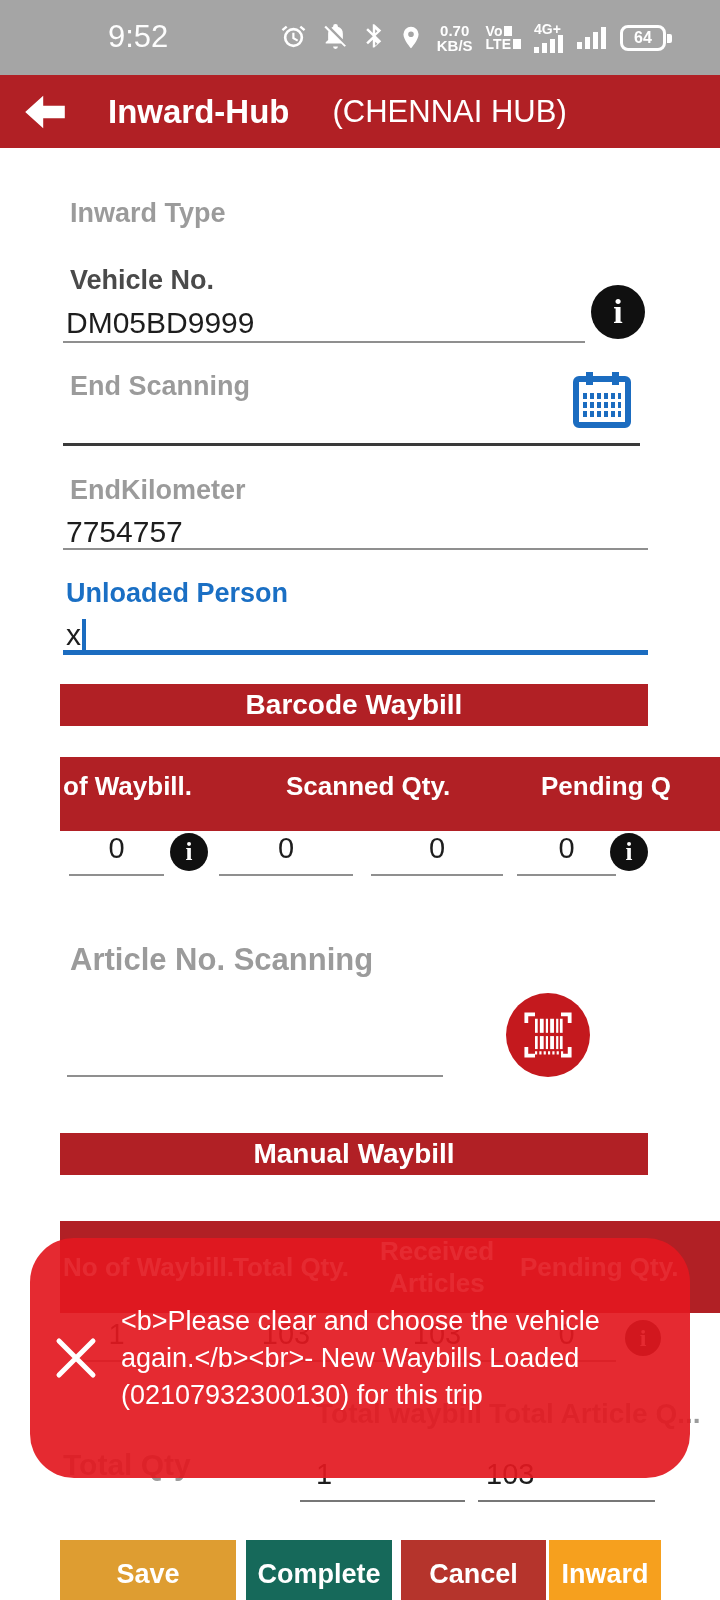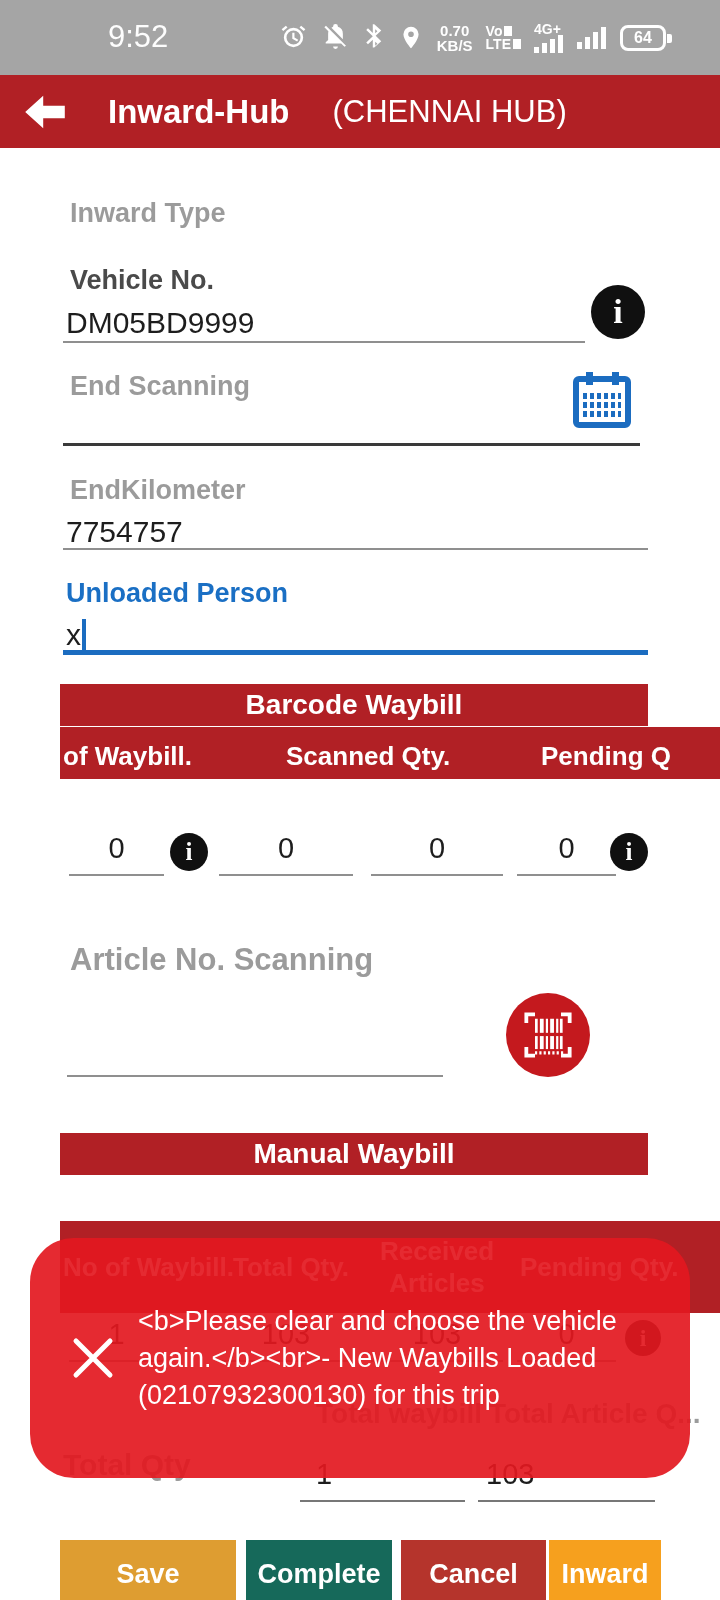--- a/index.html
+++ b/index.html
@@ -48,21 +48,21 @@
     font-size:28px;font-weight:bold;display:flex;align-items:center;justify-content:center;}
   .thead{position:absolute;left:60px;width:660px;background:#b12025;color:#fff;font-weight:bold;font-size:26px;overflow:hidden;}
   .thead .col{position:absolute;white-space:nowrap;}
   .cell{position:absolute;text-align:center;font-size:29px;color:#1d1d1d;border-bottom:2px solid #8f8f8f;padding-bottom:9px;}
   .cell-left{text-align:left;}
   
   .scan-btn{position:absolute;left:506px;top:993px;width:84px;height:84px;border-radius:50%;background:#c4191e;
     display:flex;align-items:center;justify-content:center;}
   
   .toast{position:absolute;left:30px;top:1238px;width:660px;height:240px;border-radius:44px;
-    background:rgba(227,24,31,0.92);z-index:5;display:flex;align-items:center;box-sizing:border-box;padding:0 40px;}
+    background:rgba(227,24,31,0.92);z-index:5;display:flex;align-items:center;box-sizing:border-box;padding:0 23px;}
   .toast-x{flex:0 0 46px;margin-right:22px;}
   .toast-msg{font-size:27px;line-height:37px;color:#fff;width:488px;}
   
   .btn{position:absolute;top:1540px;height:90px;color:#fff;font-size:27px;font-weight:bold;
     display:flex;align-items:center;justify-content:center;box-sizing:border-box;padding-bottom:22px;}
   .btn-save{left:60px;width:176px;background:#de9d31;}
   .btn-complete{left:246px;width:146px;background:#16695a;}
   .btn-cancel{left:401px;width:145px;background:#b5342c;}
   .btn-inward{left:549px;width:112px;background:#f6a01e;}
 </style>
@@ -166,21 +166,21 @@
 
   <div class="lbl" style="left:70px;top:475px;">EndKilometer</div>
   <div class="val" style="left:66px;top:515px;">7754757</div>
   <div class="rule" style="left:63px;top:548px;width:585px;"></div>
 
   <div class="lbl lbl-blue" style="left:66px;top:578px;">Unloaded Person</div>
   <div class="val" style="left:66px;top:618px;"><span>x</span><span class="cursor"></span></div>
   <div class="rule" style="left:63px;top:650px;width:585px;height:5px;background:#1b6cc0;"></div>
 
   <div class="banner" style="top:684px;">Barcode Waybill</div>
-  <div class="thead" style="top:727px;height:52px;">
+  <div class="thead" style="top:757px;height:74px;">
     <span class="col" style="left:3px;line-height:58px;">of Waybill.</span>
     <span class="col" style="left:226px;line-height:58px;">Scanned Qty.</span>
     <span class="col" style="left:481px;line-height:58px;">Pending Q</span>
   </div>
   <div class="cell" style="left:69px;top:832px;width:95px;">0</div>
   <div class="info-btn" style="left:170px;top:833px;width:38px;height:38px;font-size:25px;">
       <span>i</span>
     </div>
   <div class="cell" style="left:219px;top:832px;width:134px;">0</div>
   <div class="cell" style="left:371px;top:832px;width:132px;">0</div>

